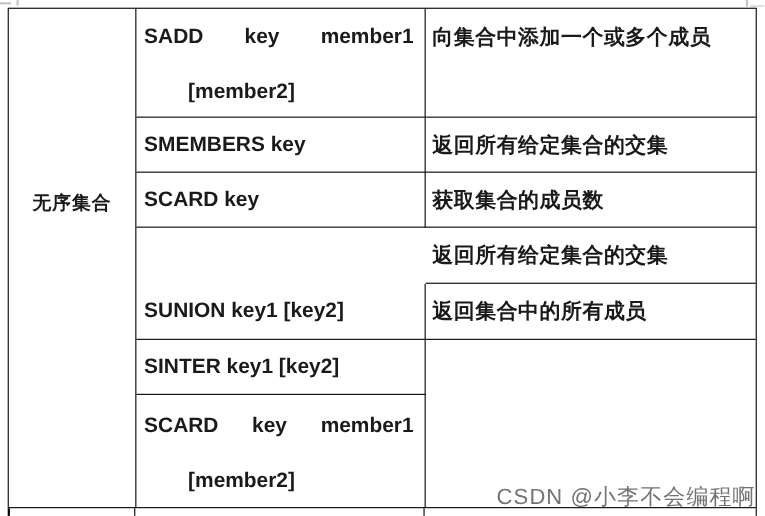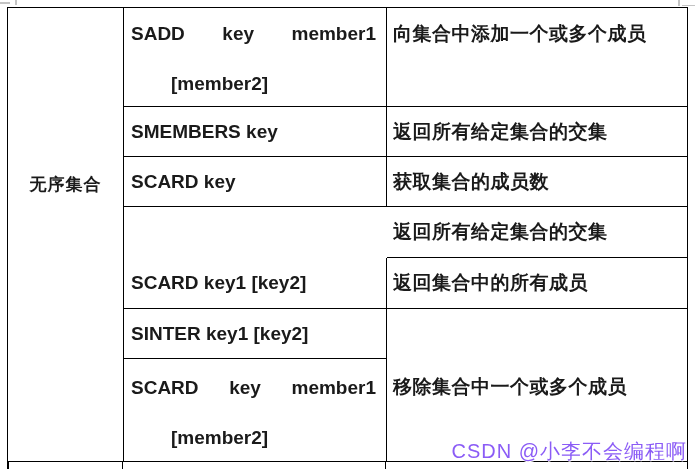--- a/index.html
+++ b/index.html
@@ -66,21 +66,21 @@
   .two-line-desc.r7 { padding-top:15px; }
 
   
   .partial-v { position:absolute; width:1.5px; background:#000; top:462px; height:7px; }
   .pv1 { left:7px; } .pv2 { left:121.5px; } .pv3 { left:384.5px; } .pv4 { left:686.5px; }
 
   
   .watermark {
     position:absolute; top:438px; right:8px;
     font-size:20px; font-weight:normal;
-    color:#8b5cf6; letter-spacing:1px;
+    color:#737373; letter-spacing:1px;
     text-shadow:0.5px 0.5px 0 #ffffff;
     z-index:3; white-space:nowrap;
   }
 </style>
 </head>
 <body>
 
 <div class="remnant rem-left-h"></div>
 <div class="remnant rem-left-v"></div>
 <div class="remnant rem-right-v"></div>
@@ -103,34 +103,33 @@
   <div class="cell cmd-cell hb v-center" style="grid-row:2">SMEMBERS key</div>
 
   <div class="cell desc-cell hb two-line-desc" style="grid-row:1">向集合中添加一个或多个成员</div>
   <div class="cell desc-cell hb v-center" style="grid-row:2">返回所有给定集合的交集</div>
 
   <div class="cell cmd-cell hb v-center" style="grid-row:3">SCARD key</div>
   <div class="cell desc-cell hb v-center" style="grid-row:3">获取集合的成员数</div>
 
   <div class="cell desc-cell hb v-center" style="grid-row:4">返回所有给定集合的交集</div>
 
-  <div class="cell cmd-cell hb v-center" style="grid-row:5">SCARD key1 [key2]</div>
+  <div class="cell cmd-cell hb v-center" style="grid-row:5">SUNION key1 [key2]</div>
   <div class="cell desc-cell hb v-center" style="grid-row:5">返回集合中的所有成员</div>
 
   <div class="cell cmd-cell hb v-center" style="grid-row:6">SINTER key1 [key2]</div>
 
   <div class="cell cmd-cell two-line-cmd r7" style="grid-row:7">
     <div class="cmd-line1">
       <span>SCARD</span>
       <span>key</span>
       <span>member1</span>
     </div>
     <div class="cmd-line2">[member2]</div>
   </div>
-  <div class="cell desc-cell two-line-desc r7" style="grid-row:7">移除集合中一个或多个成员</div>
 
 </div>
 
 <div class="partial-v pv1"></div>
 <div class="partial-v pv2"></div>
 <div class="partial-v pv3"></div>
 <div class="partial-v pv4"></div>
 
 <div class="watermark">CSDN @小李不会编程啊</div>
 

